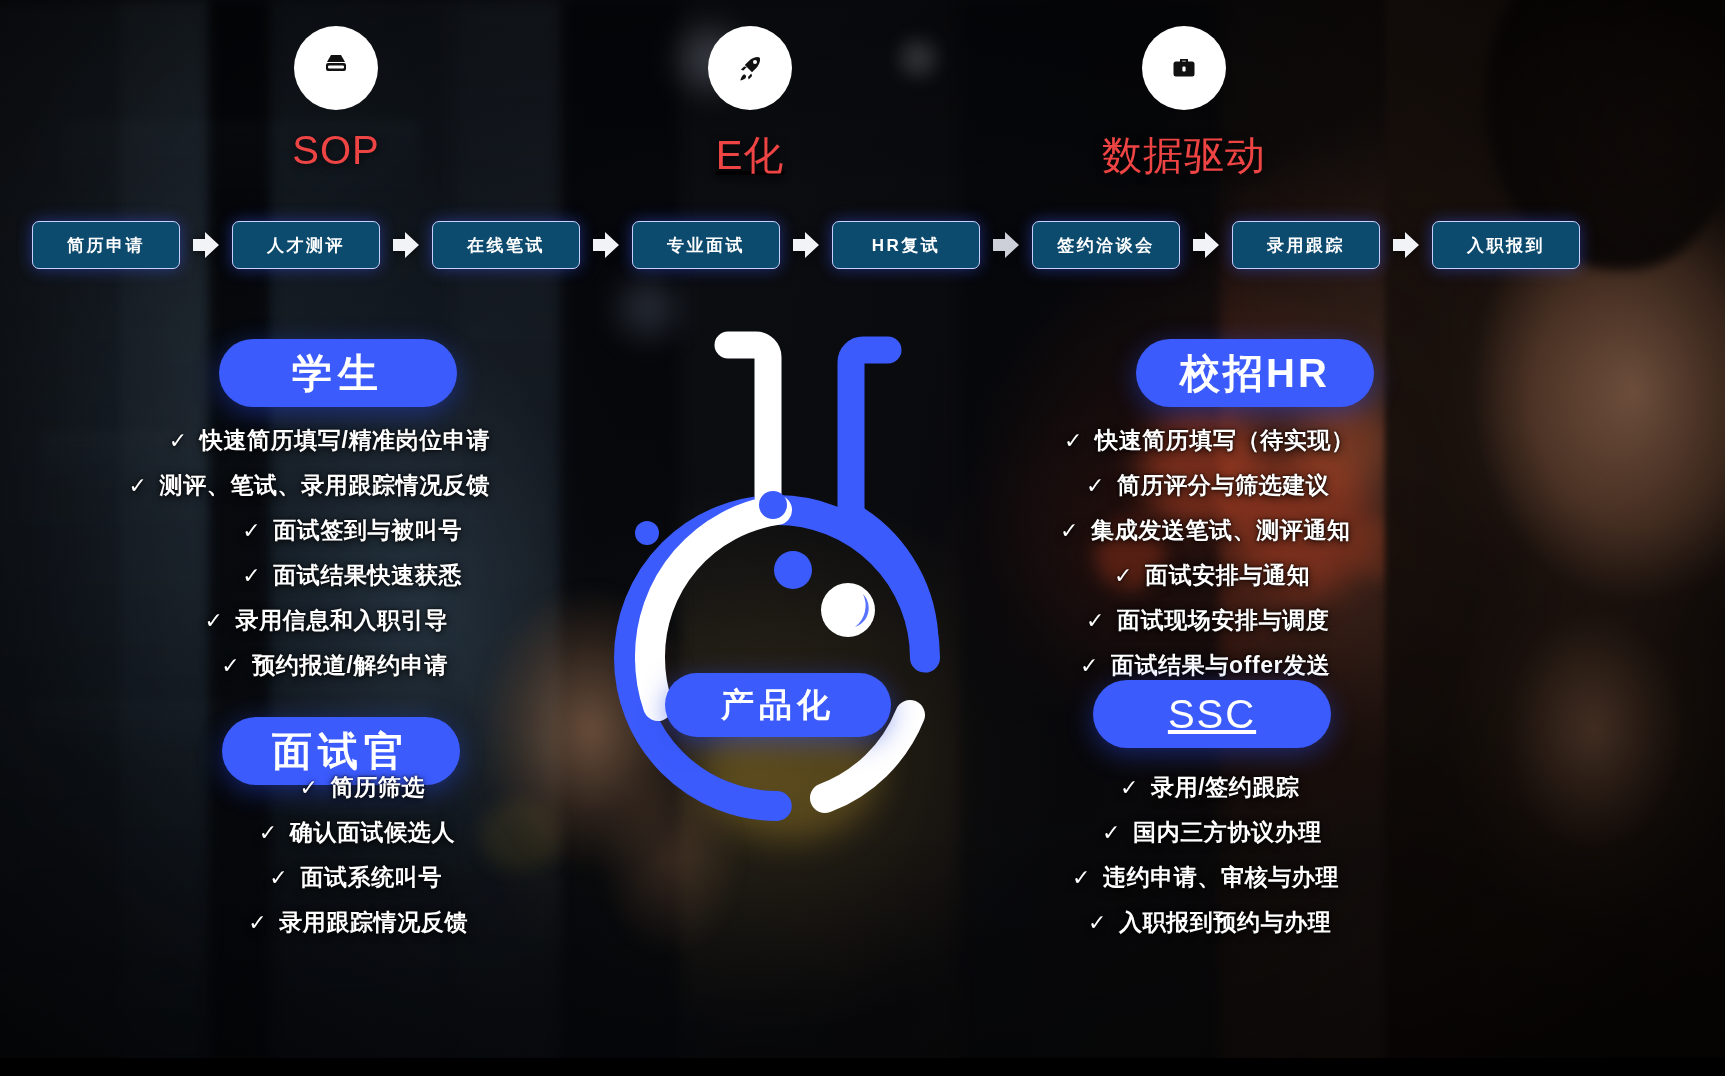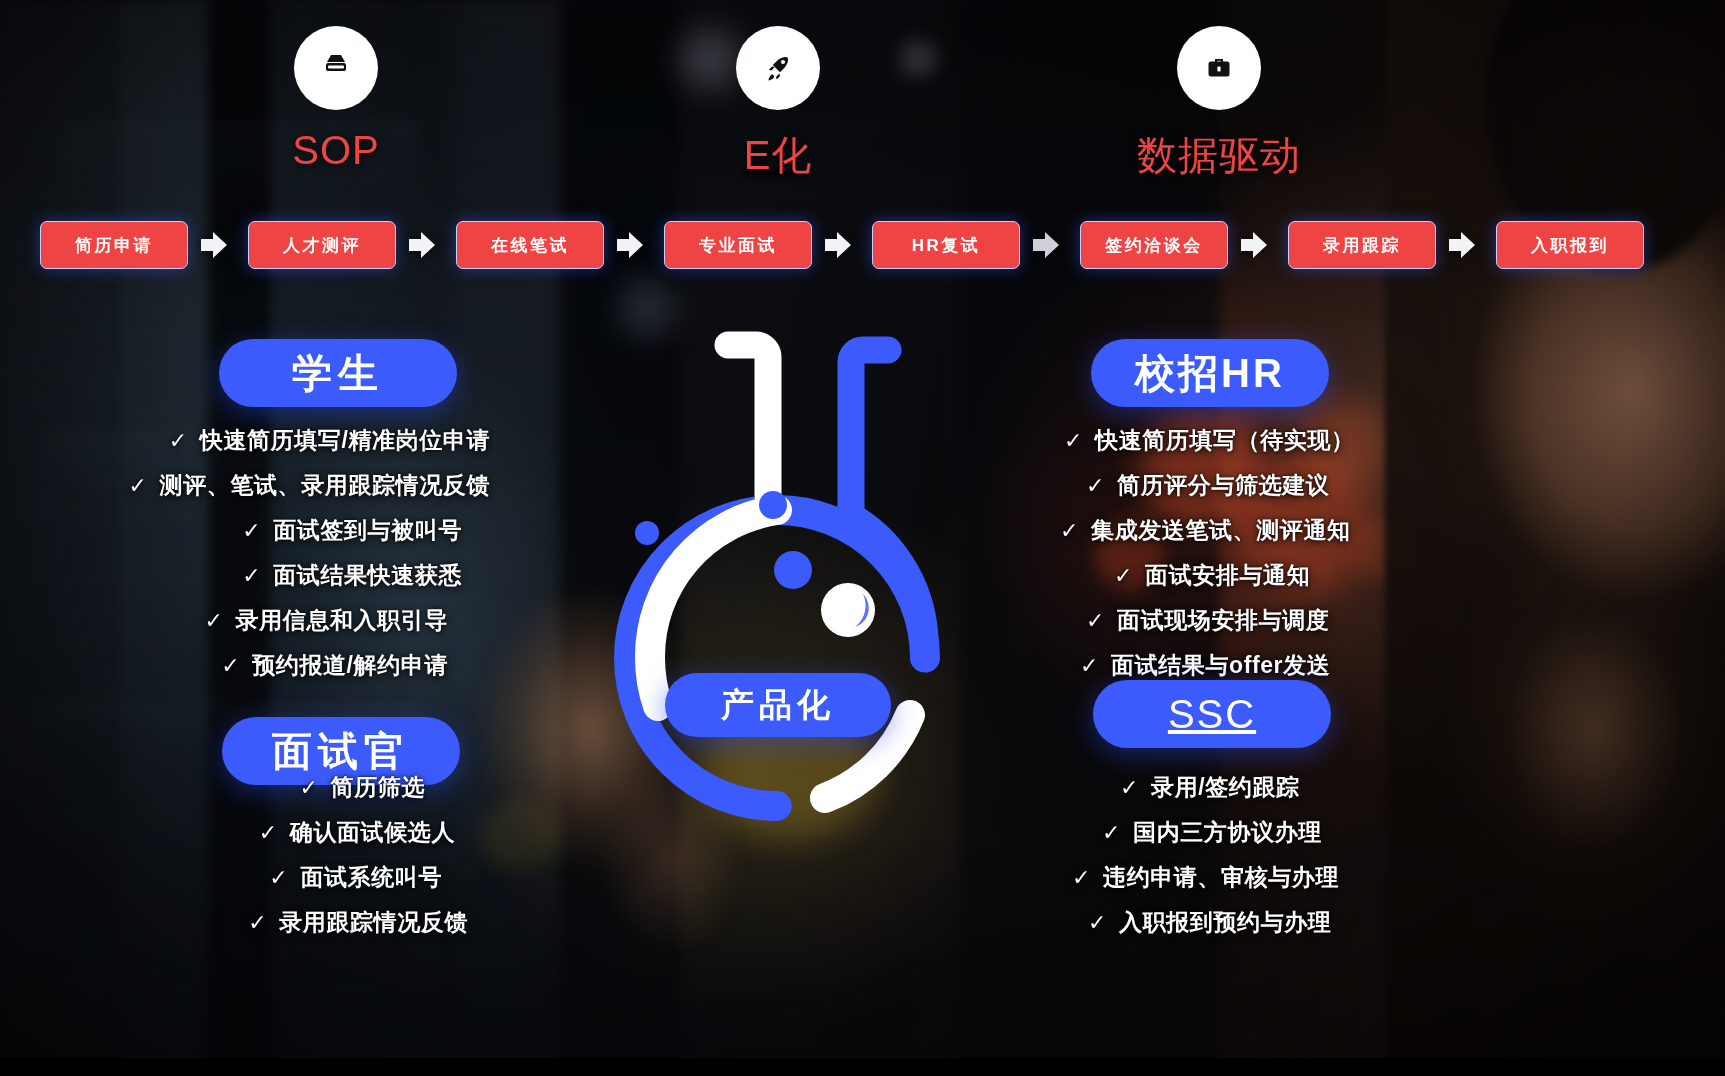--- a/index.html
+++ b/index.html
@@ -111,32 +111,31 @@
   
   .pipeline {
     position: absolute;
     top: 221px; left: 32px;
     display: flex; align-items: center;
     width: 1700px;
   }
   .pipe-box {
     height: 48px;
     min-width: 148px;
-    background: #ef4444;
+    background: #0c4a6e;
     border: 1.5px solid #c7d0ff;
     border-radius: 7px;
     display: flex; align-items: center; justify-content: center;
     color: #ffffff;
     font-size: 17px;
     font-weight: 700;
     letter-spacing: 2.5px;
     white-space: nowrap;
     box-shadow: 0 0 16px rgba(59,91,253,0.45);
     padding: 0 8px;
-    margin-left: 8px;
   }
   .pipe-arrow {
     flex: 0 0 auto;
     width: 36px;
     margin: 0 8px;
     display: flex; align-items: center; justify-content: center;
   }
   .pipe-arrow svg { display: block; filter: drop-shadow(0 1px 4px rgba(0,0,0,0.6)); }
 
   
@@ -253,34 +252,34 @@
       <div class="circle-icon">
         <svg width="44" height="44" viewBox="0 0 44 44" aria-hidden="true">
           <path d="M13 16 L17 9 H27 L31 16 Z" fill="#111111"></path>
           <rect x="12" y="17" width="20" height="8" rx="2" fill="#111111"></rect>
           <rect x="14" y="19.5" width="16" height="3" rx="1.2" fill="#ffffff"></rect>
         </svg>
       </div>
       <div class="feature-label">SOP</div>
     </div>
 
-    <div class="feature" style="left:695px; top:26px; width:166px;text-decoration:underline;">
+    <div class="feature" style="left:667px; top:26px; width:166px;text-decoration:underline;">
       <div class="circle-icon">
         <svg width="44" height="44" viewBox="0 0 44 44" aria-hidden="true">
           <path d="M31.5 11.5c-1.2-1.2-6.6-0.6-10.4 3.2l-4.3 4.3 7.2 7.2 4.3-4.3c3.8-3.8 4.4-9.2 3.2-10.4z" fill="#111111"></path>
           <circle cx="27" cy="16" r="2" fill="#ffffff"></circle>
           <path d="M16.1 20.4 12.8 23.7l2.6 0.7 3.4-3.4z" fill="#111111"></path>
           <path d="M23.3 27.6 20 30.9l0.7 2.6 3.4-3.4z" fill="#111111"></path>
           <path d="M14.6 29.4c-1.5 1.5-2.2 5-2.2 5s3.5-0.7 5-2.2c0.9-0.9 0.9-2.2 0-3.1-0.9-0.8-2-0.6-2.8 0.3z" fill="#111111"></path>
         </svg>
       </div>
       <div class="feature-label">E化</div>
     </div>
 
-    <div class="feature" style="left:1076px; top:26px; width:286px;">
+    <div class="feature" style="left:1041px; top:26px; width:286px;">
       <div class="circle-icon">
         <svg width="44" height="44" viewBox="0 0 44 44" aria-hidden="true">
           <path d="M18 13h8v3h-2.2v-1.2h-3.6V16H18z" fill="#111111"></path>
           <rect x="11.5" y="15.5" width="21" height="15" rx="2.5" fill="#111111"></rect>
           <rect x="20.4" y="20.5" width="3.2" height="5" rx="1" fill="#ffffff"></rect>
         </svg>
       </div>
       <div class="feature-label">数据驱动</div>
     </div>
   </div>
@@ -407,21 +406,21 @@
       <circle cx="193" cy="185" r="14" fill="#3b5bfd"></circle>
       <circle cx="67" cy="213" r="12" fill="#3b5bfd"></circle>
       <circle cx="213" cy="250" r="19" fill="#3b5bfd"></circle>
       <circle cx="268" cy="290" r="27" fill="#ffffff"></circle>
       <path d="M283 274 a27 27 0 0 1 -8 33 a20 20 0 0 0 8 -33 z" fill="#3b5bfd" opacity="0.85"></path>
     </svg>
   </div>
 
   <div class="center-pill">产品化</div>
 
-  <div class="pill role" style="left:1091px; top:339px; letter-spacing:3px;">校招HR</div>
+  <div class="pill role" style="left:1136px; top:339px; letter-spacing:3px;">校招HR</div>
 
   <div class="bullets right" style="left:1060px; top:425px; width:420px;">
     <div class="bullet" style="margin-left:4px;">
       <span class="check">✓</span>
       <span>快速简历填写（待实现）</span>
     </div>
     <div class="bullet" style="margin-left:26px;">
       <span class="check">✓</span>
       <span>简历评分与筛选建议</span>
     </div>

